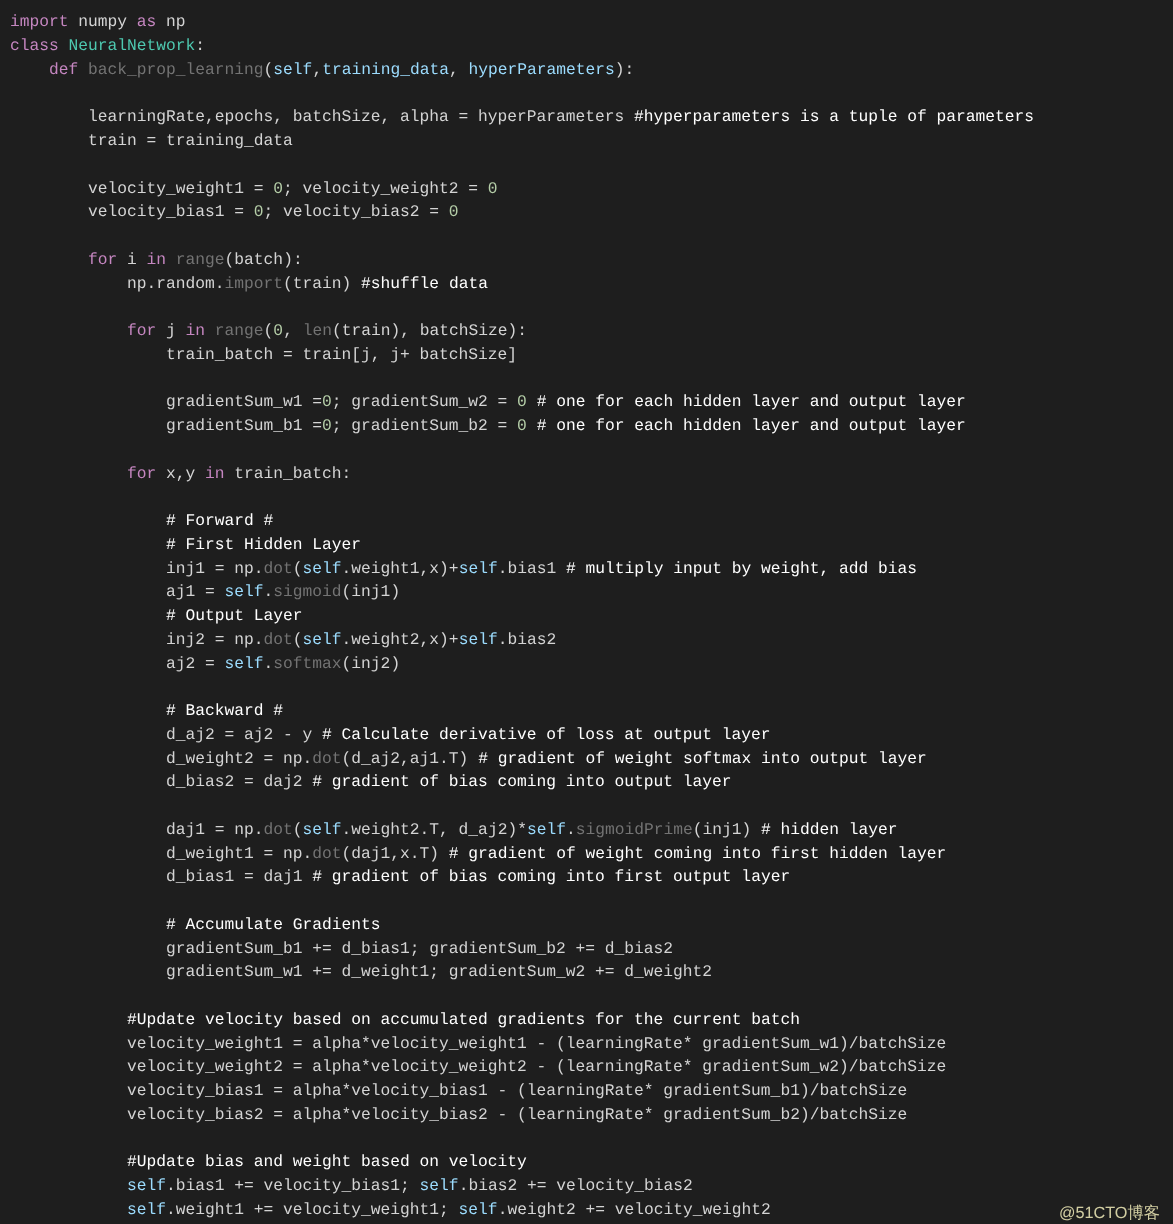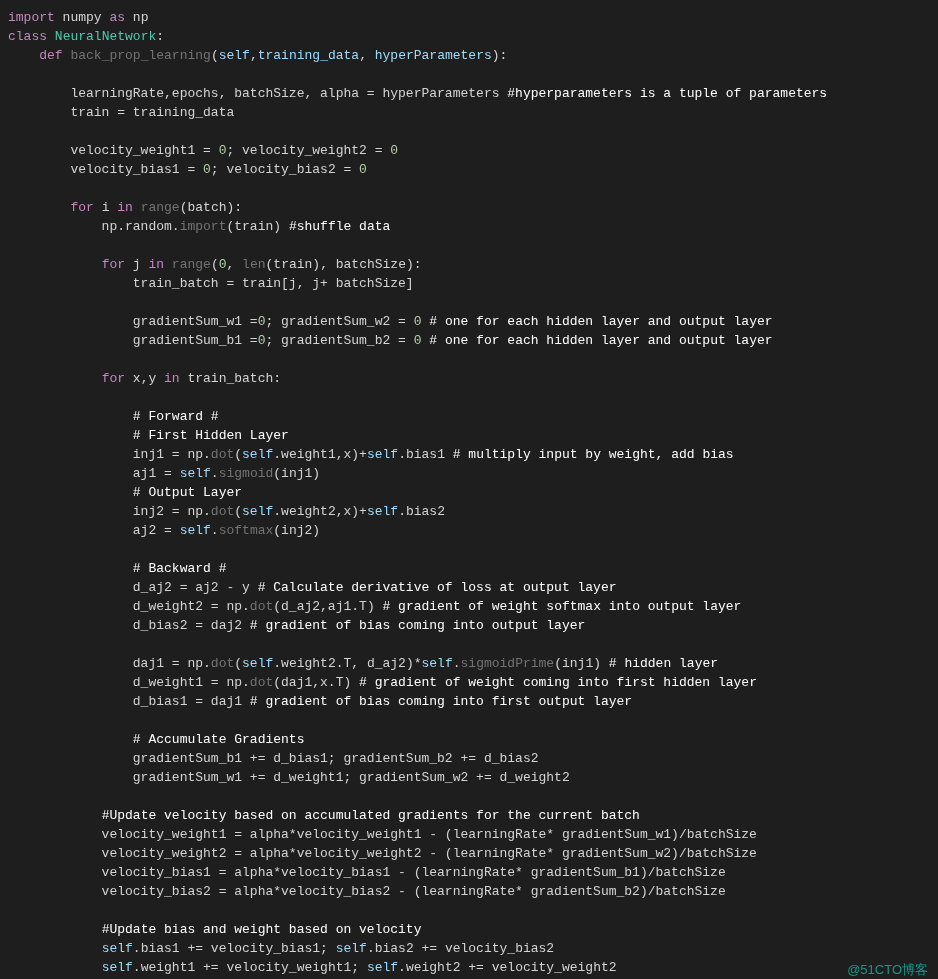--- a/index.html
+++ b/index.html
@@ -25,21 +25,21 @@
   .var  { color: #9cdcfe; }   
   .slf  { color: #9cdcfe; }
   .num  { color: #b5cea8; }
   .cmt  { color: #ffffff; }
   .op   { color: #d4d4d4; }
   .pun  { color: #d4d4d4; }
   .watermark {
     position: absolute;
     right: 10px;
     bottom: 6px;
-    color: #14b8a6;
+    color: #fef9c3;
     font-size: 13px;
     font-family: sans-serif;
     opacity: 0.8;
     text-align: right;
   }
 </style>
 </head>
 <body>
 
 <pre id="code-block"><span><span class="kw">import</span><span class="op"> numpy </span><span class="kw">as</span><span class="op"> np</span></span>

